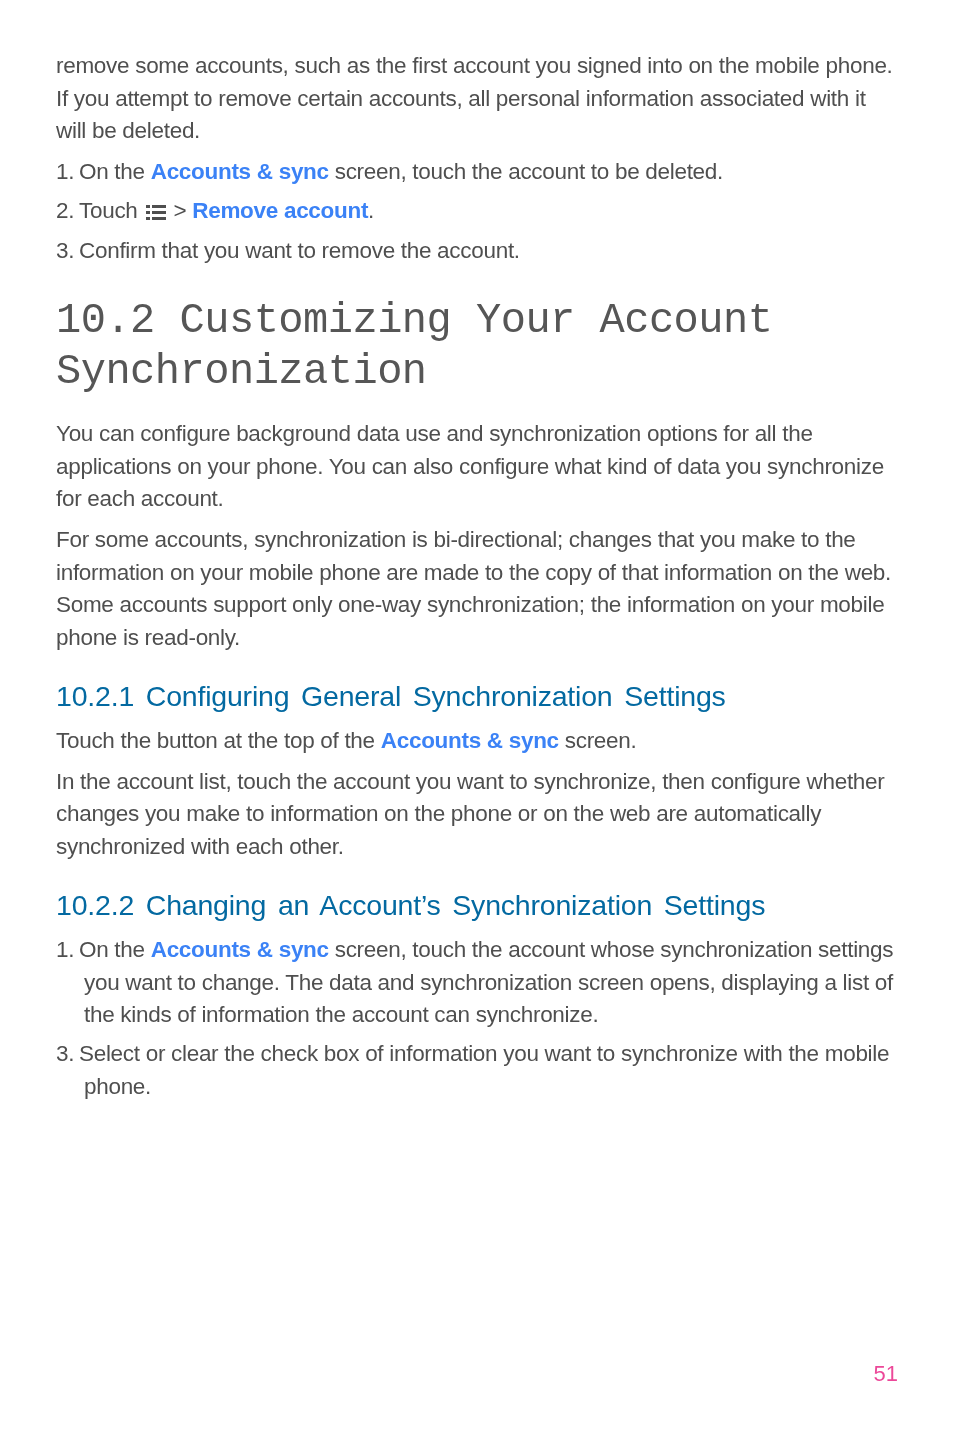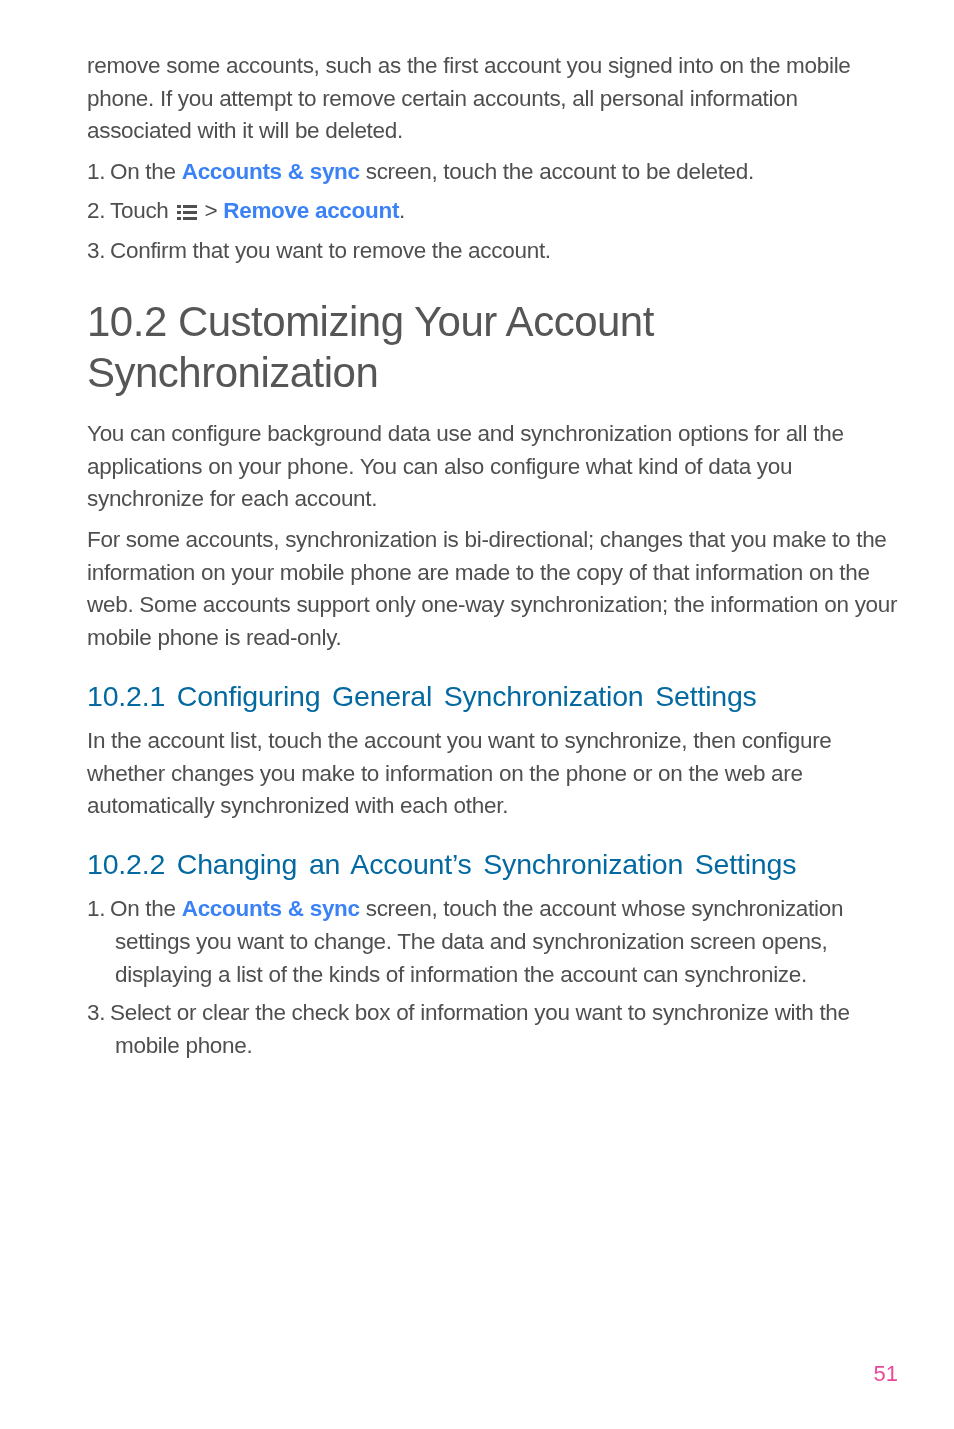--- a/index.html
+++ b/index.html
@@ -5,21 +5,21 @@
   html, body {
     margin: 0;
     padding: 0;
     background: #ffffff;
     width: 954px;
   }
   .page {
     box-sizing: border-box;
     width: 954px;
     min-height: 1429px;
-    padding: 50px 56px 30px 87px;
+    padding: 50px 56px 30px 56px;
     font-family: Arial, Helvetica, sans-serif;
     color: #4f4f4f;
     position: relative;
   }
   .body-text {
     font-size: 22.5px;
     line-height: 1.45;
     letter-spacing: -0.3px;
     margin: 0 0 8px 0;
   }
@@ -39,20 +39,21 @@
   .list-item .cont {
     text-indent: 0;
   }
   .h1 {
     font-size: 42px;
     line-height: 1.22;
     font-weight: 400;
     color: #565656;
     margin: 28px 0 20px 0;
     letter-spacing: -0.5px;
+    font-family: Liberation Mono, monospace;
   }
   .h2 {
     font-size: 28.5px;
     line-height: 1.35;
     font-weight: 400;
     color: #0369a1;
     margin: 22px 0 10px 0;
     letter-spacing: -0.2px;
     word-spacing: 4px;
   }
@@ -103,20 +104,23 @@
     <span class="num">3.</span><span class="cont">Confirm that you want to remove the account.</span>
   </div>
 
   <h1 class="h1">10.2  Customizing Your Account Synchronization</h1>
 
   <p class="body-text">You can configure background data use and synchronization options for all the applications on your phone. You can also configure what kind of data you synchronize for each account.</p>
   <p class="body-text tight">For some accounts, synchronization is bi-directional; changes that you make to the information on your mobile phone are made to the copy of that information on the web. Some accounts support only one-way synchronization; the information on your mobile phone is read-only.</p>
 
   <h2 class="h2">10.2.1  Configuring General Synchronization Settings</h2>
 
+  <p class="body-text">
+    <span>Touch the button at the top of the </span><span class="bold">Accounts &amp; sync</span><span> screen.</span>
+  </p>
   <p class="body-text tight">In the account list, touch the account you want to synchronize, then configure whether changes you make to information on the phone or on the web are automatically synchronized with each other.</p>
 
   <h2 class="h2">10.2.2  Changing an Account’s Synchronization Settings</h2>
 
   <div class="list-item">
     <span class="num">1.</span><span class="cont"><span>On the </span><span class="bold">Accounts &amp; sync</span><span> screen, touch the account whose synchronization settings you want to change. The data and synchronization screen opens, displaying a list of the kinds of information the account can synchronize.</span></span>
   </div>
 
 
   <div class="list-item">

